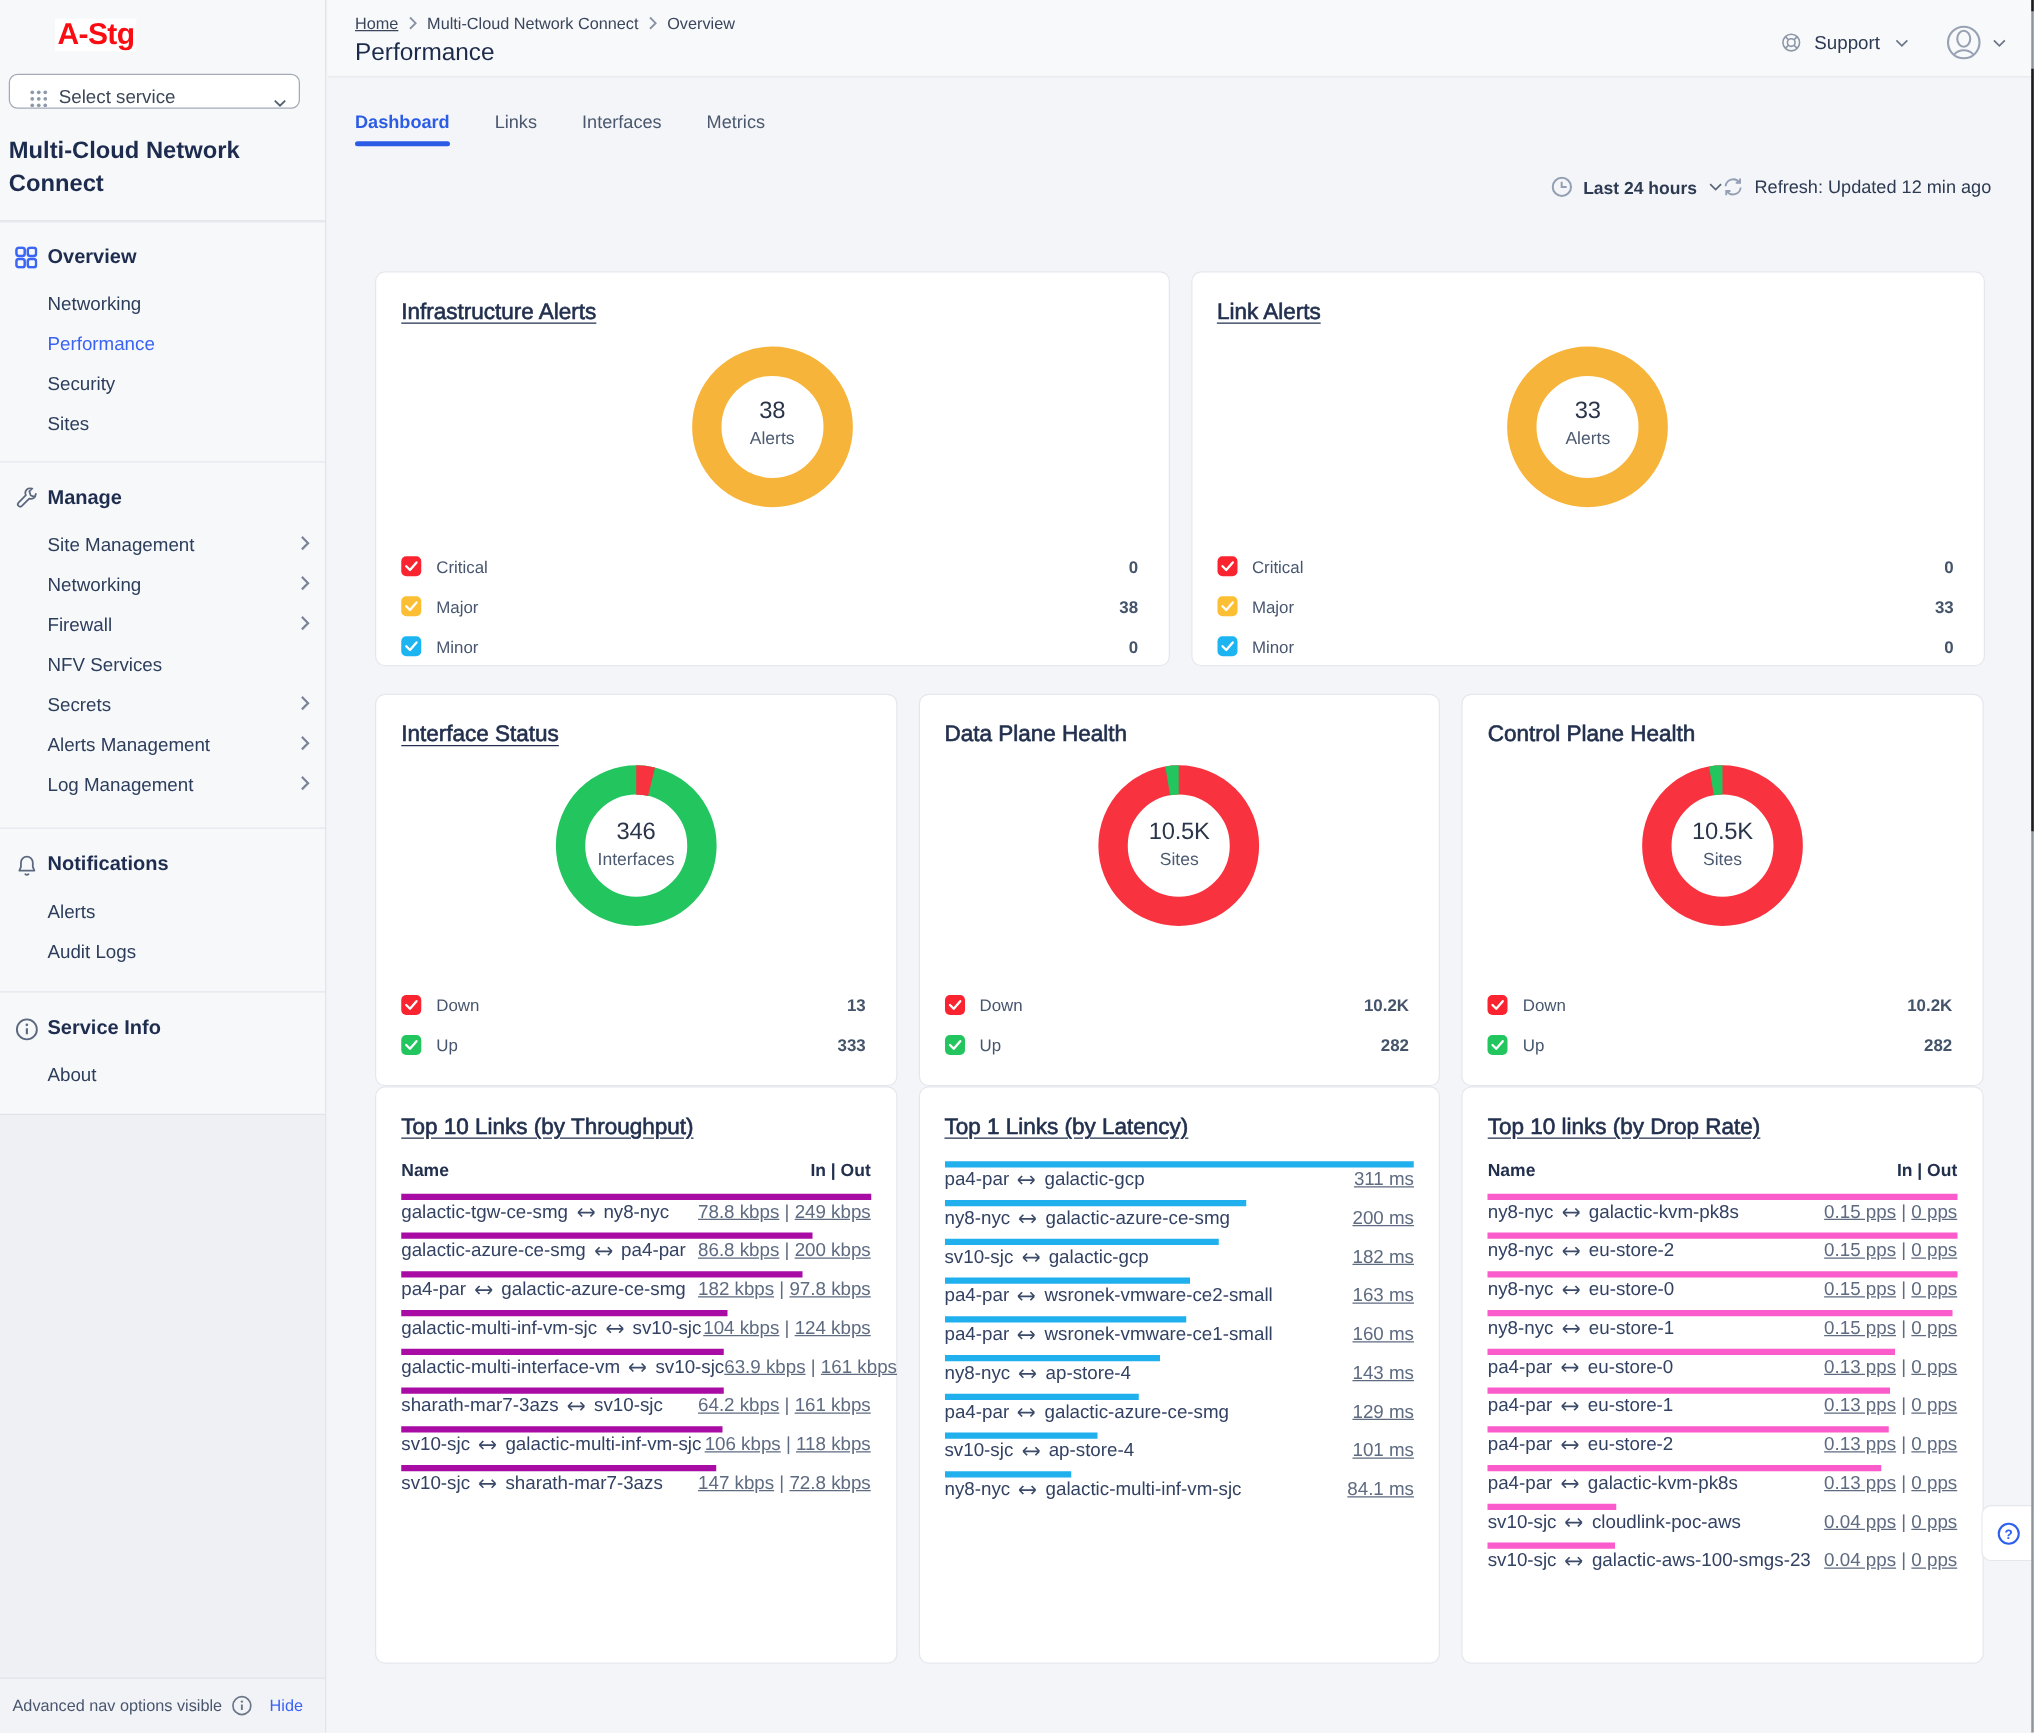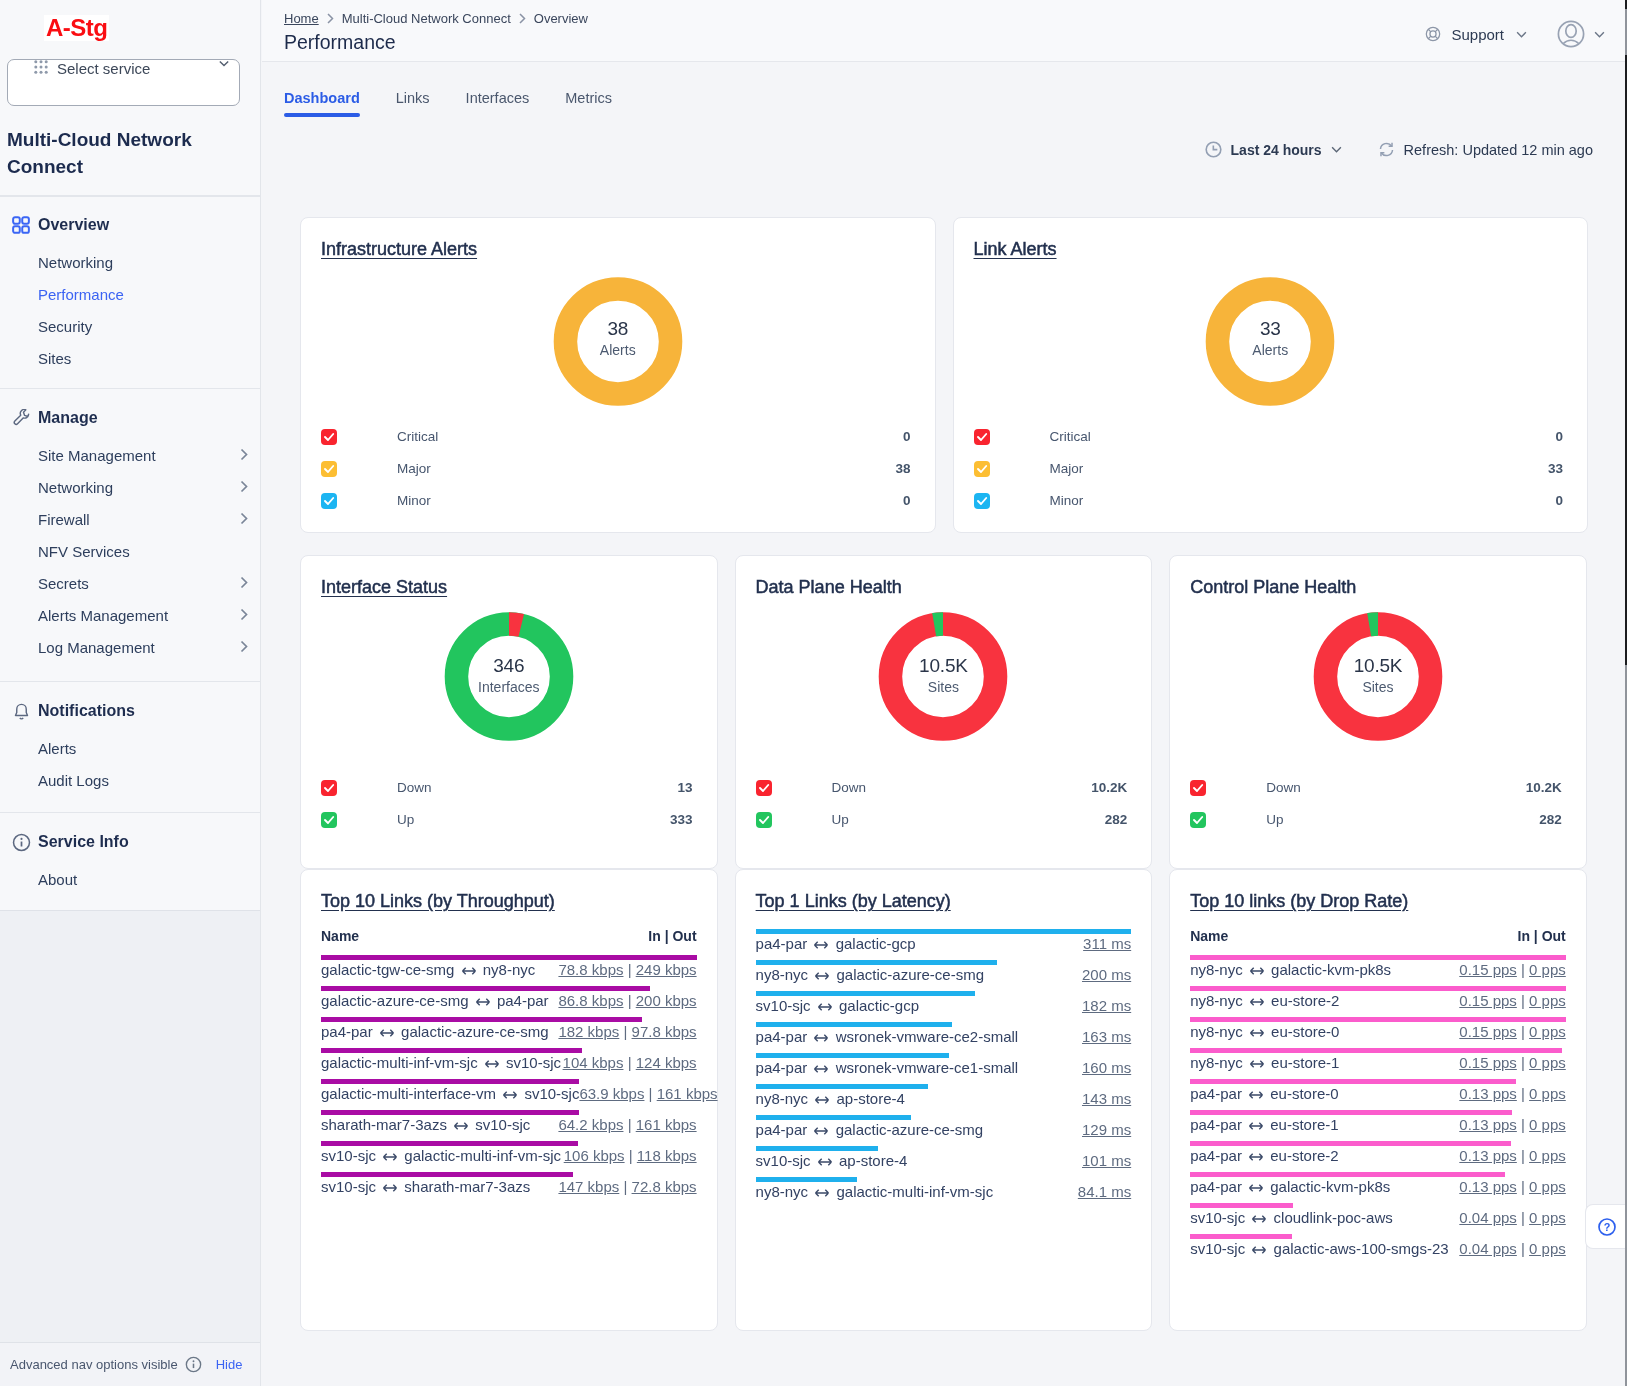--- a/index.html
+++ b/index.html
@@ -1,21 +1,21 @@
 <!DOCTYPE html>
 <html><head>
 <meta charset="utf-8">
 <style>
 * { margin:0; padding:0; box-sizing:border-box; }
 html,body { width:1627px; height:1386px; font-family:"Liberation Sans", sans-serif; background:#f4f5f8; overflow:hidden; }
 
 .sidebar { position:absolute; left:0; top:0; width:261px; height:1386px; background:#eef0f4; border-right:1px solid #e2e5ea; }
 .sidenav { background:#f7f8fa; border-bottom:1px solid #dfe2e8; padding-bottom:1px; }
 .logo { margin:15px 0 0 44px; display:inline-block; background:#fff; color:#fa0d12; font-size:24px; line-height:26px; font-weight:bold; padding:0 2px; letter-spacing:-0.5px; }
-.selbox { margin:18px 20px 0 7px; height:47px; background:#fff; border:1px solid #a3aab6; border-radius:7px; display:flex; align-items:flex-start; padding:0 10px 0 26px; }
+.selbox { margin:18px 20px 0 7px; height:28px; background:#fff; border:1px solid #a3aab6; border-radius:7px; display:flex; align-items:flex-end; padding:0 10px 0 16px; }
 .selbox .txt { color:#3c4758; font-size:15px; margin-left:9px; flex:1; }
 .svc-title { margin:20px 7px 0 7px; color:#1c2b4e; font-size:19px; font-weight:bold; line-height:27px; }
 .sidesep { border-bottom:1px solid #e3e6eb; margin-top:15px; }
 .navsec { border-top:1px solid #e3e6eb; padding:11px 0 14px 0; }
 .navsec:first-of-type { border-top:none; }
 .sechead { display:flex; align-items:center; height:36px; margin-bottom:3px; padding-left:11px; color:#1e2d4f; font-size:16px; font-weight:bold; }
 .sechead .ic { width:20px; height:20px; margin-right:7px; display:flex; align-items:center; justify-content:center; }
 .navitem { display:flex; align-items:center; height:32px; padding-left:38px; padding-right:12px; color:#2d3e5c; font-size:15px; }
 .navitem.active { color:#3b63f3; }
 .navitem .chev { margin-left:auto; }
@@ -26,36 +26,36 @@
 .tophead { position:relative; height:62px; background:#f8f9fb; border-bottom:1px solid #e5e7ec; }
 .crumbs { position:absolute; left:22px; top:11px; font-size:13px; color:#3a465c; display:flex; align-items:center; gap:8px; }
 .crumbs a { color:#3a465c; text-decoration:underline; }
 .pagetitle { position:absolute; left:22px; top:31px; font-size:19.5px; color:#1d2b4b; }
 .hdr-right { position:absolute; right:22px; top:20px; display:flex; align-items:center; color:#2c3a52; font-size:15px; }
 
 .tabs { display:flex; gap:36px; padding-left:22px; margin-top:28px; }
 .tab { font-size:14.5px; color:#4a576d; padding-bottom:11px; position:relative; }
 .tab.active { color:#2b5ce6; font-weight:bold; }
 .tab.active:after { content:""; position:absolute; left:0; right:0; bottom:0; height:4px; background:#2b5ce6; border-radius:2px; }
-.toolbar { position:absolute; right:34px; top:141px; display:flex; align-items:center; gap:36px; color:#2c3a52; font-size:14.5px; }
+.toolbar { position:absolute; right:34px; top:141px; display:flex; align-items:center; color:#2c3a52; font-size:14.5px; }
 .toolbar .grp { display:flex; align-items:center; gap:9px; }
 
 .content { position:absolute; left:38px; top:217px; width:1288px; }
 .row { display:flex; gap:17px; }
 .card { background:#fff; border:1px solid #e5e7ed; border-radius:8px; position:relative; }
 .card h3 { font-size:18px; color:#22304e; font-weight:normal; -webkit-text-stroke:0.5px #22304e; padding:21px 0 0 20px; }
 .card h3 u { text-decoration:underline; text-underline-offset:3px; }
 .r1 .card { width:635.5px; height:316px; }
 .r2 { margin-top:22px; }
 .r2 .card { width:417.6px; height:314px; }
 .r3 { }
 .r3 .card { width:417.6px; height:462px; }
 
 .legend { position:absolute; left:20px; right:24px; }
-.lrow { display:flex; align-items:flex-start; height:32px;gap:48px; }
+.lrow { display:flex; align-items:flex-end; height:32px; }
 .lrow .cbx { width:16px; height:16px; border-radius:4px; display:flex; align-items:center; justify-content:center; }
 .lrow .lbl { margin-left:12px; color:#47566e; font-size:13.5px; }
 .lrow .val { margin-left:auto; color:#44546a; font-size:13.5px; font-weight:bold; }
 .donut { position:absolute; left:50%; transform:translateX(-50%); }
 .dtxt { position:absolute; left:0; right:0; text-align:center; }
 .dnum { font-size:19px; line-height:20px; color:#2a3549; letter-spacing:-0.2px; }
 .dsub { font-size:14px; color:#4c5a70; margin-top:3px; }
 
 .t10 { padding:0 20px; margin-top:16px; }
 .t10 .thead { display:flex; font-size:14px; font-weight:bold; color:#22304e; height:26px; }

